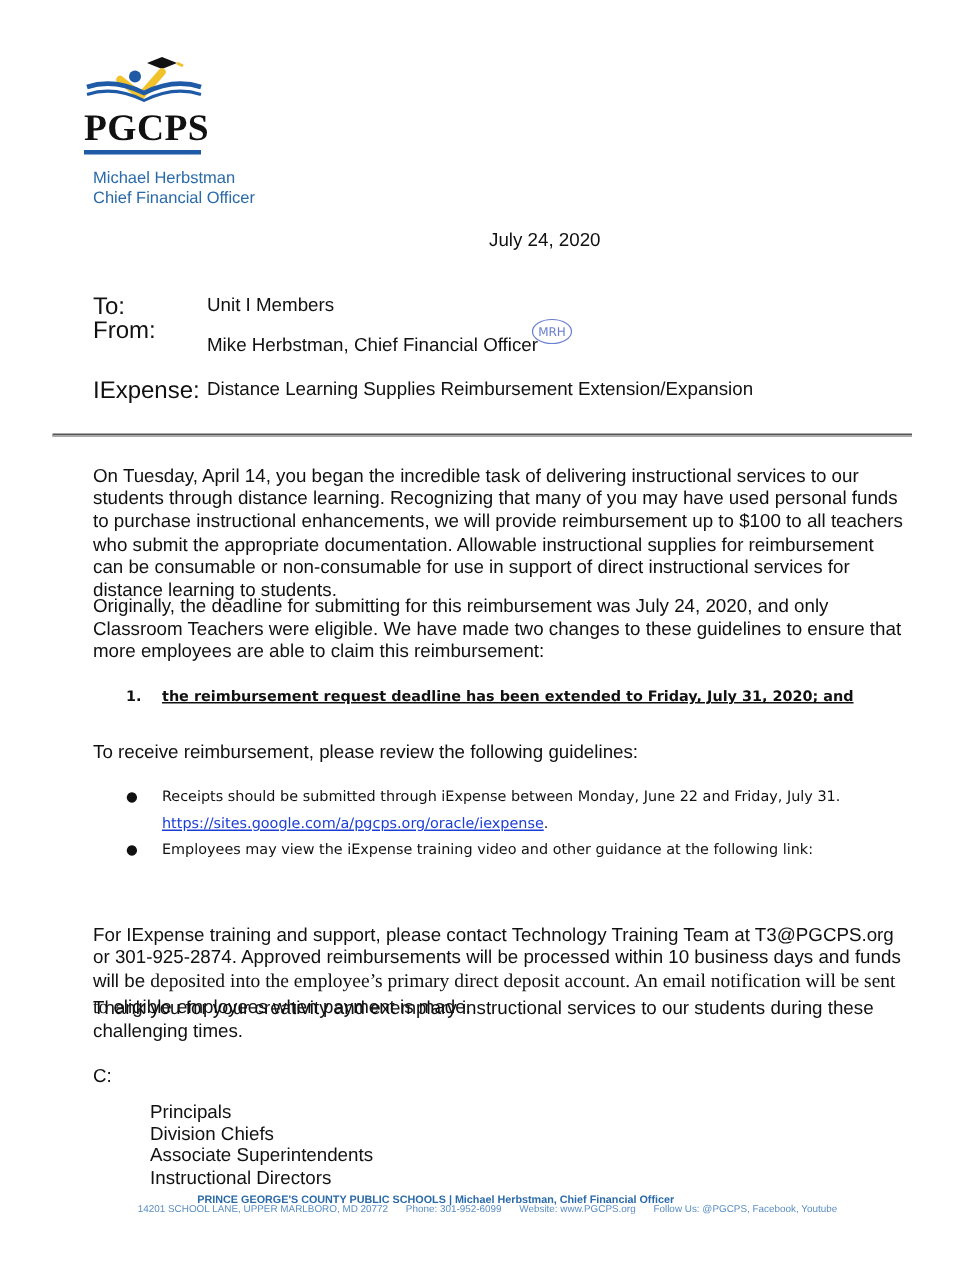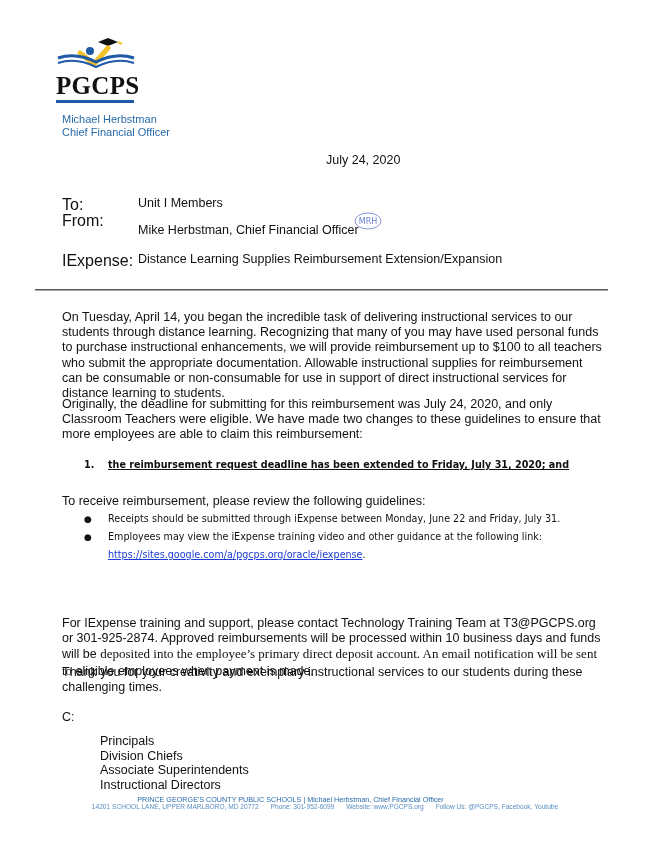--- a/index.html
+++ b/index.html
@@ -15,21 +15,21 @@
   .para { left: 62px; width: 540px; font-size: 12.5px; line-height: 15.2px; }
   .para .serif { font-family: "Liberation Serif", serif; font-size: 13px; }
   .num-list { left: 84px; font-family: "DejaVu Sans", sans-serif; font-weight: bold; font-size: 9.6px; line-height: 16px; }
   .num-list .n { display: inline-block; width: 24px; text-decoration: none; }
   .num-list .t { text-decoration: underline; }
   .bullets { left: 84px; font-family: "DejaVu Sans", sans-serif; font-size: 9.6px; line-height: 17px; color: #111; }
   .bullets .dot { display: inline-block; width: 24px; font-size: 9px; }
   .bullets a { color: #1a3dd6; text-decoration: underline; }
   .cc-label { left: 62px; top: 710px; font-size: 12.5px; }
   .cc-list { left: 100px; top: 734px; font-size: 12.5px; line-height: 14.5px; }
-  .footer1 { left: 0; width: 581px; top: 795px; text-align: center; font-size: 7.2px; color: #2a6aa8; }
+  .footer1 { left: 0; width: 581px; top: 795px; text-align: center; font-size: 7.2px; color: #2a6aa8; font-weight: bold; }
   .footer2 { left: 0; width: 650px; top: 803px; text-align: center; font-size: 6.6px; color: #5a8ec2; }
   .footer2 span { margin: 0 5px; }
   .sig { left: 353px; top: 211px; width: 30px; height: 20px; }
 </style>
 </head>
 <body>
 
 <div class="abs logo">
   <svg width="80" height="40" viewBox="0 0 80 40">
 
@@ -73,24 +73,24 @@
 
 <div class="abs para" style="top:310px;">On Tuesday, April 14, you began the incredible task of delivering instructional services to our students through distance learning. Recognizing that many of you may have used personal funds to purchase instructional enhancements, we will provide reimbursement up to $100 to all teachers who submit the appropriate documentation. Allowable instructional supplies for reimbursement can be consumable or non-consumable for use in support of direct instructional services for distance learning to students.</div>
 
 <div class="abs para" style="top:397px;">Originally, the deadline for submitting for this reimbursement was July 24, 2020, and only Classroom Teachers were eligible. We have made two changes to these guidelines to ensure that more employees are able to claim this reimbursement:</div>
 
 <div class="abs num-list" style="top:457px;">
   <div><span class="n">1.</span><span class="t">the reimbursement request deadline has been extended to Friday, July 31, 2020; and</span></div>
 </div>
 
 <div class="abs para" style="top:494px;">To receive reimbursement, please review the following guidelines:</div>
-<div class="abs bullets" style="top:510px;">
+<div class="abs bullets" style="top:523px;">
   <div><span class="dot">●</span><span>Receipts should be submitted through iExpense between Monday, June 22 and Friday, July 31.</span></div>
+  <div><span class="dot"></span><a>https://sites.google.com/a/pgcps.org/oracle/iexpense</a><span>.</span></div>
   <div><span class="dot">●</span><span>Employees may view the iExpense training video and other guidance at the following link:</span></div>
-  <div><span class="dot"></span><a>https://sites.google.com/a/pgcps.org/oracle/iexpense</a><span>.</span></div>
 </div>
 
 <div class="abs para" style="top:616px;">
   <span>For IExpense training and support, please contact Technology Training Team at T3@PGCPS.org or 301-925-2874. Approved reimbursements will be processed within 10 business days and funds will be</span>
   <span class="serif">deposited into the employee’s primary direct deposit account. An email notification will be sent to</span>
   <span>eligible employees when payment is made.</span>
 </div>
 
 <div class="abs para" style="top:665px;">Thank you for your creativity and exemplary instructional services to our students during these challenging times.</div>
 

